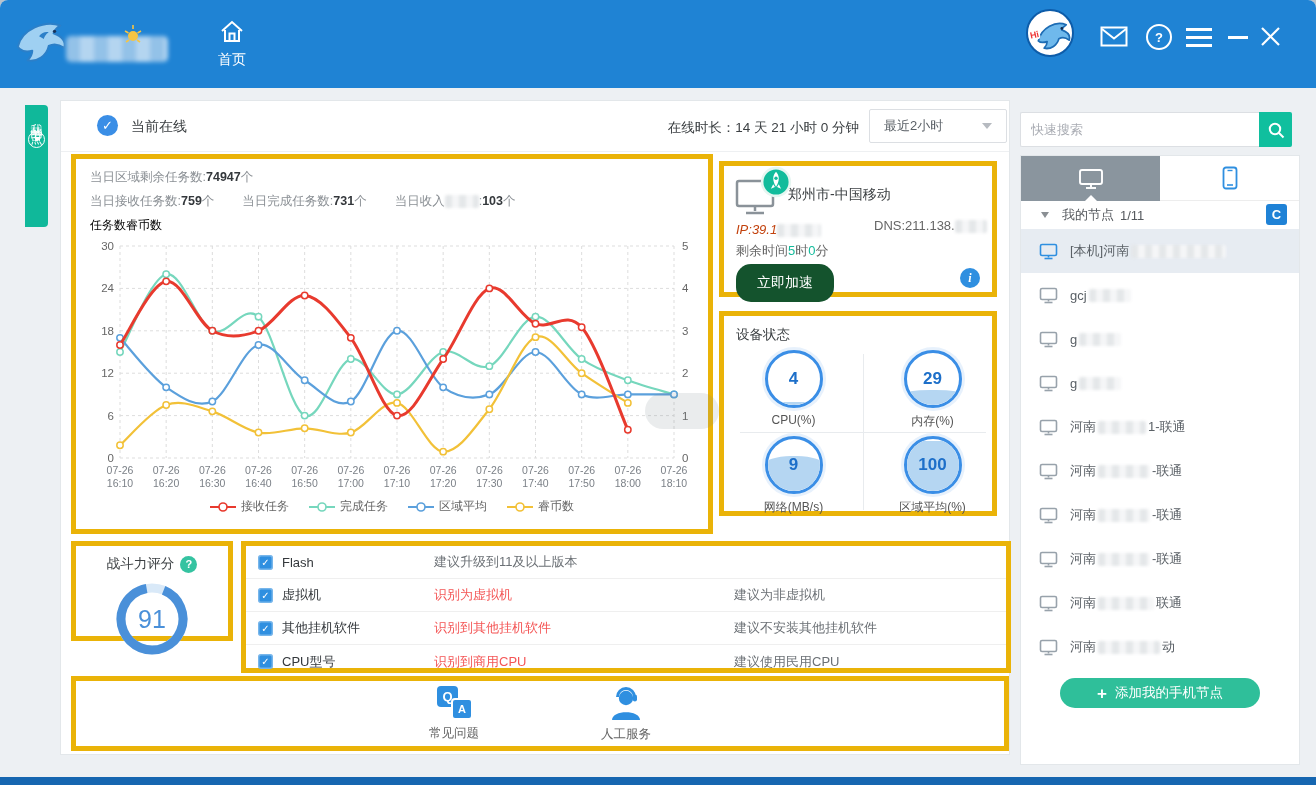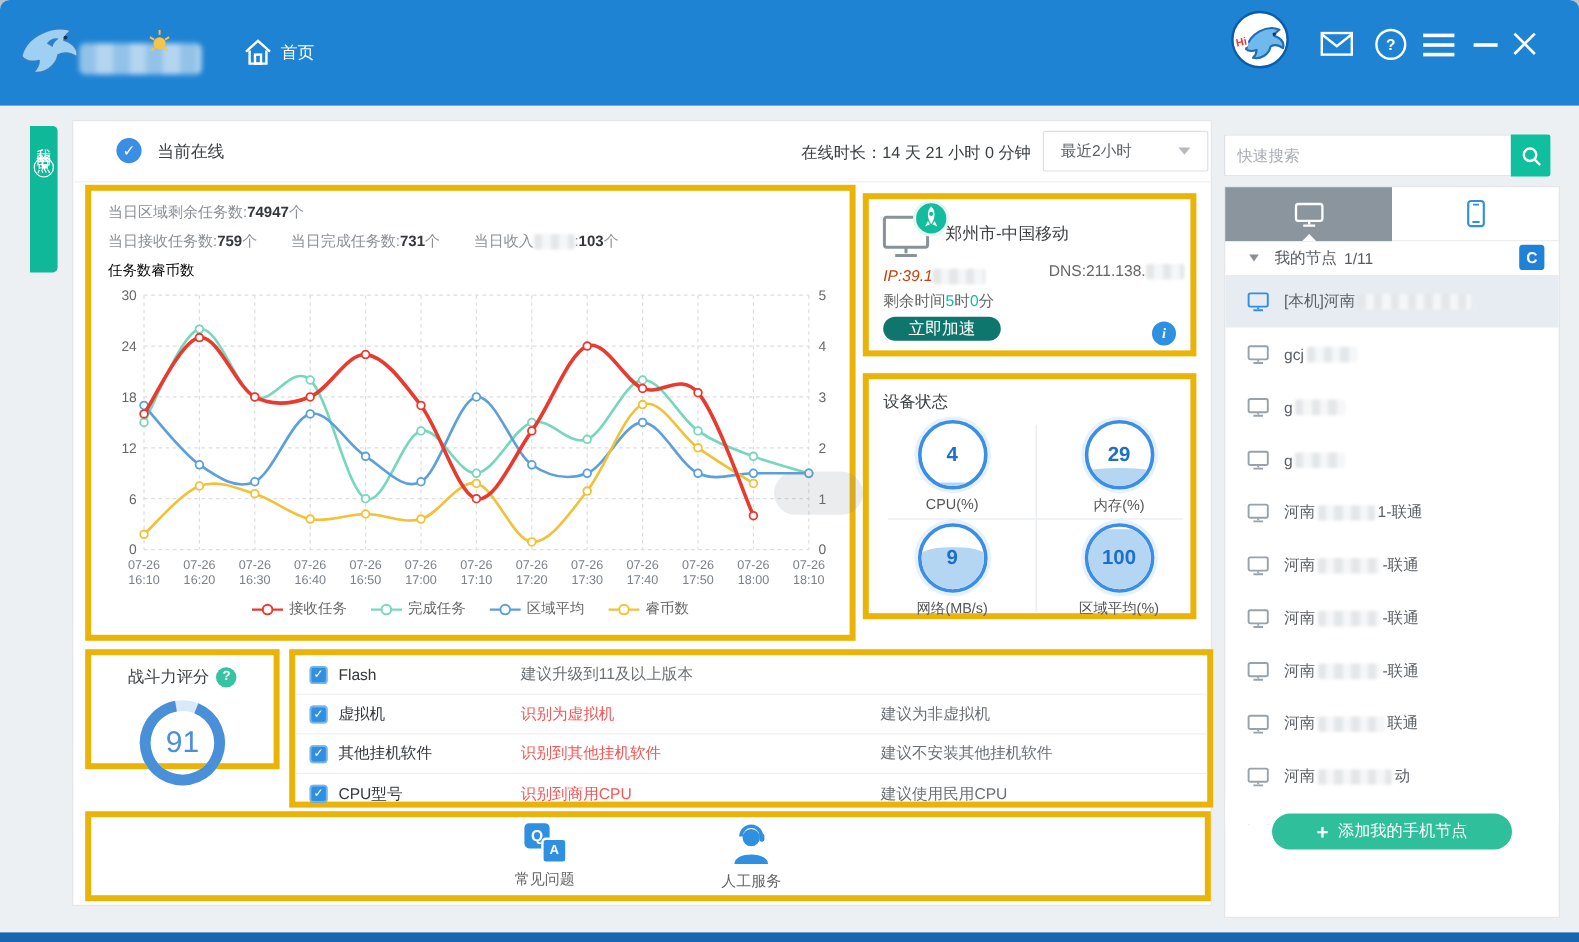--- a/index.html
+++ b/index.html
@@ -5,21 +5,21 @@
   html,body{margin:0;padding:0;}
   body{width:1316px;height:785px;background:#b9c3cc;font-family:"Liberation Sans","DejaVu Sans",sans-serif;overflow:hidden;}
   .app{position:relative;width:1316px;height:785px;background:#edf0f3;border-radius:8px 8px 0 0;overflow:hidden;}
 
   
   .topbar{position:absolute;left:0;top:0;width:1316px;height:88px;background:#1f83d4;}
   .logo{position:absolute;left:12px;top:12px;width:58px;height:58px;}
   .logo-redact{position:absolute;left:66px;top:36px;width:102px;height:26px;border-radius:5px;
     background:repeating-linear-gradient(90deg,#a8cdec 0 14px,#cfe4f6 14px 28px);filter:blur(2px);opacity:.85;}
   .sun{position:absolute;left:122px;top:22px;}
-  .nav-tab{position:absolute;top:0;height:88px;width:72px;display:flex;flex-direction:row;align-items:center;justify-content:center;gap:6px;cursor:pointer;}
+  .nav-tab{position:absolute;top:0;height:88px;width:72px;display:flex;flex-direction:column;align-items:center;justify-content:center;gap:6px;cursor:pointer;}
   .nav-tab .nav-label{color:#fff;font-size:14px;}
   .tab-home{left:196px;}
   .tab-guaji{left:284px;background:#0a57a8;}
   .avatar{position:absolute;left:1026px;top:9px;width:48px;height:48px;border-radius:50%;background:#fff;border:2px solid #0d5ca9;box-sizing:border-box;overflow:hidden;}
   .avatar .hi{position:absolute;left:1px;top:19px;font-size:9px;font-weight:bold;color:#e33;background:#fff;border-radius:3px;padding:0 1px;transform:rotate(-12deg);}
   .win-icon{position:absolute;cursor:pointer;}
   .help-circle{left:1146px;top:24px;width:22px;height:22px;border:2px solid #fff;border-radius:50%;color:#fff;font-size:13px;font-weight:bold;display:flex;align-items:center;justify-content:center;}
   .menu-bars{left:1186px;top:28px;width:26px;}
   .menu-bars div{height:3px;background:#fff;margin-bottom:5px;}
   .win-min{left:1228px;top:36px;width:20px;height:3px;background:#fff;}
@@ -54,21 +54,21 @@
 
   
   .net-card{left:658px;top:60px;width:278px;height:136px;}
   .net-monitor{position:absolute;left:10px;top:10px;}
   .rocket-badge{position:absolute;left:36px;top:0px;}
   .net-title{position:absolute;left:64px;top:20px;font-size:14px;color:#3c4043;}
   .net-ip{position:absolute;left:12px;top:56px;font-size:13px;color:#c2410c;font-style:italic;}
   .net-dns{position:absolute;left:150px;top:52px;font-size:13px;color:#666;}
   .net-remain{position:absolute;left:12px;top:76px;font-size:13px;color:#666;}
   .net-remain .grn{color:#13bc9c;}
-  .speed-btn{position:absolute;left:12px;top:98px;width:98px;height:20px;border-radius:15px;background:#0f766e;color:#fff;font-size:14px;display:flex;align-items:center;justify-content:center;cursor:pointer;}
+  .speed-btn{position:absolute;left:12px;top:98px;width:98px;height:38px;border-radius:15px;background:#14532d;color:#fff;font-size:14px;display:flex;align-items:center;justify-content:center;cursor:pointer;}
   .info-i{position:absolute;right:12px;top:102px;width:20px;height:20px;border-radius:50%;background:#2f8fe0;color:#fff;font-size:12px;font-weight:bold;font-family:"Liberation Serif",serif;font-style:italic;display:flex;align-items:center;justify-content:center;cursor:pointer;}
 
   
   .ds-card{left:658px;top:210px;width:278px;height:205px;}
   .ds-title{position:absolute;left:12px;top:10px;font-size:13.5px;color:#3c4043;}
   .ds-vline{position:absolute;left:139px;top:38px;width:1px;height:156px;background:#e8ebee;}
   .ds-hline{position:absolute;left:16px;top:116px;width:246px;height:1px;background:#e8ebee;}
   .ds-grid{position:absolute;left:0;top:30px;width:278px;display:grid;grid-template-columns:139px 139px;grid-template-rows:86px 86px;}
   .metric{display:flex;flex-direction:column;align-items:center;justify-content:flex-start;padding-top:4px;}
   .m-circle{width:52px;height:52px;border-radius:50%;border:3px solid #3a8ee6;box-shadow:0 0 0 3px rgba(58,142,230,.12);position:relative;overflow:hidden;background:#fff;flex:none;}

